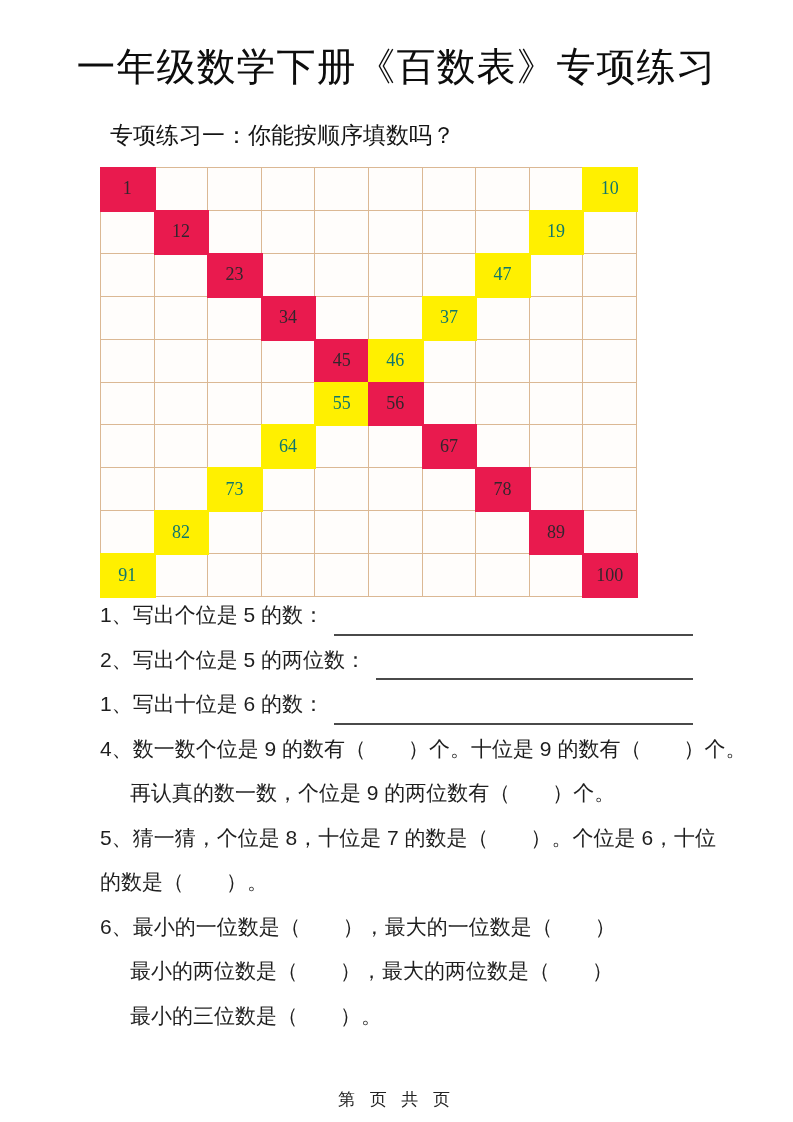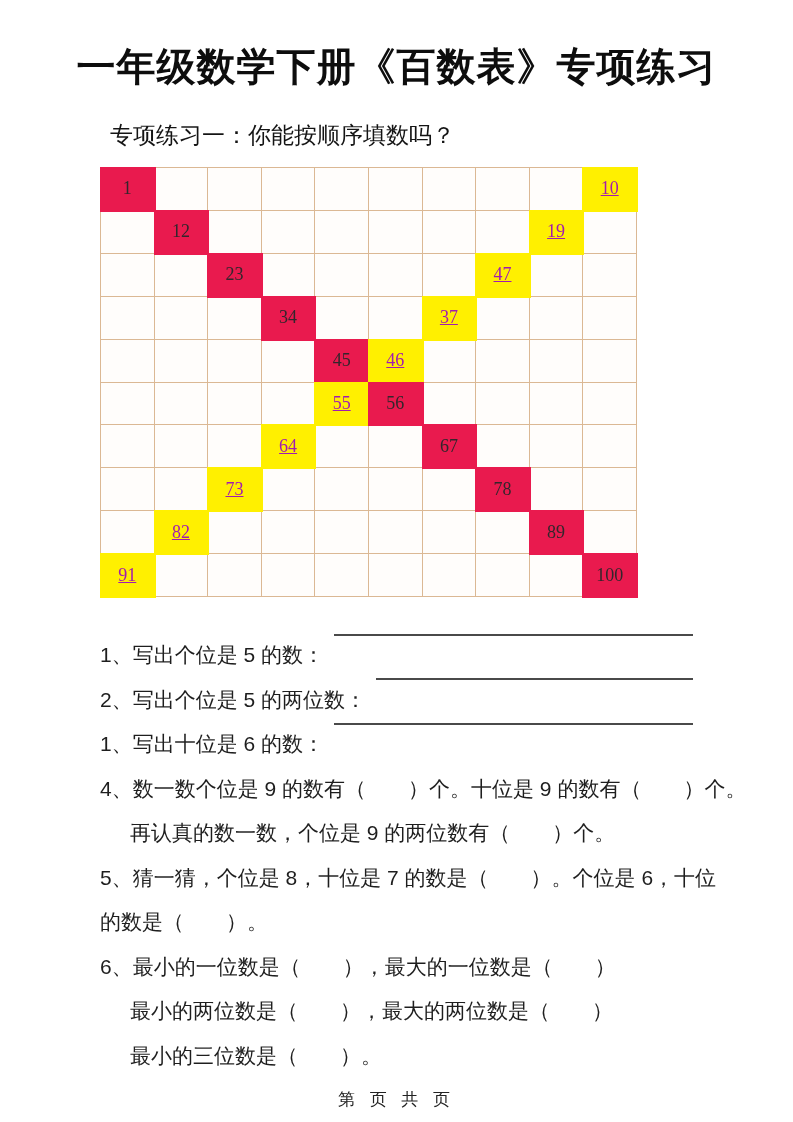--- a/index.html
+++ b/index.html
@@ -8,21 +8,21 @@
     width:793px;height:1122px;
     background:#ffffff;
     font-family:"Liberation Sans", sans-serif;
     color:#1b1b1b;
     overflow:hidden;
   }
   
   .title{
     position:absolute;top:40px;left:0;width:100%;
     text-align:center;
-    font-size:39px;font-weight:700;letter-spacing:1px;
+    font-size:39px;font-weight:400;letter-spacing:1px;
     color:#0d0d0d;
     white-space:nowrap;
   }
   .subtitle{
     position:absolute;top:120px;left:110px;
     font-size:23px;font-weight:400;color:#141414;
     white-space:nowrap;
   }
   
   .chart{
@@ -39,32 +39,32 @@
   .cell{
     border-right:1px solid #dbb894;
     border-bottom:1px solid #dbb894;
     box-sizing:border-box;
     display:flex;align-items:center;justify-content:center;
     font-family:"Liberation Serif", serif;
     font-size:18px;color:#33262c;
   }
   .cell.filled{position:relative;z-index:2;}
   .cell.red{background:var(--red);border-color:var(--red);box-shadow:0 0 0 1px var(--red);}
-  .cell.yellow{background:var(--yellow);border-color:var(--yellow);box-shadow:0 0 0 1px var(--yellow);color:#a21caf;text-decoration:underline;}
+  .cell.yellow{background:var(--yellow);border-color:var(--yellow);box-shadow:0 0 0 1px var(--yellow);color:#0f766e;}
   
   .questions{
     position:absolute;left:100px;top:601px;width:593px;
     font-size:21px;color:#1e1e1e;
   }
   .q-line{
     display:flex;align-items:baseline;
     height:44.5px;
     white-space:pre;
   }
-  .q-line .q-text{white-space:pre;margin-top:40px;}
+  .q-line .q-text{white-space:pre;}
   .q-line.indent{padding-left:30px;}
   .answer-line{
     flex:1 1 auto;
     border-bottom:2px solid #4a4a4a;
     margin-left:10px;
     align-self:flex-end;
     margin-bottom:10px;
     min-width:40px;
   }
   

